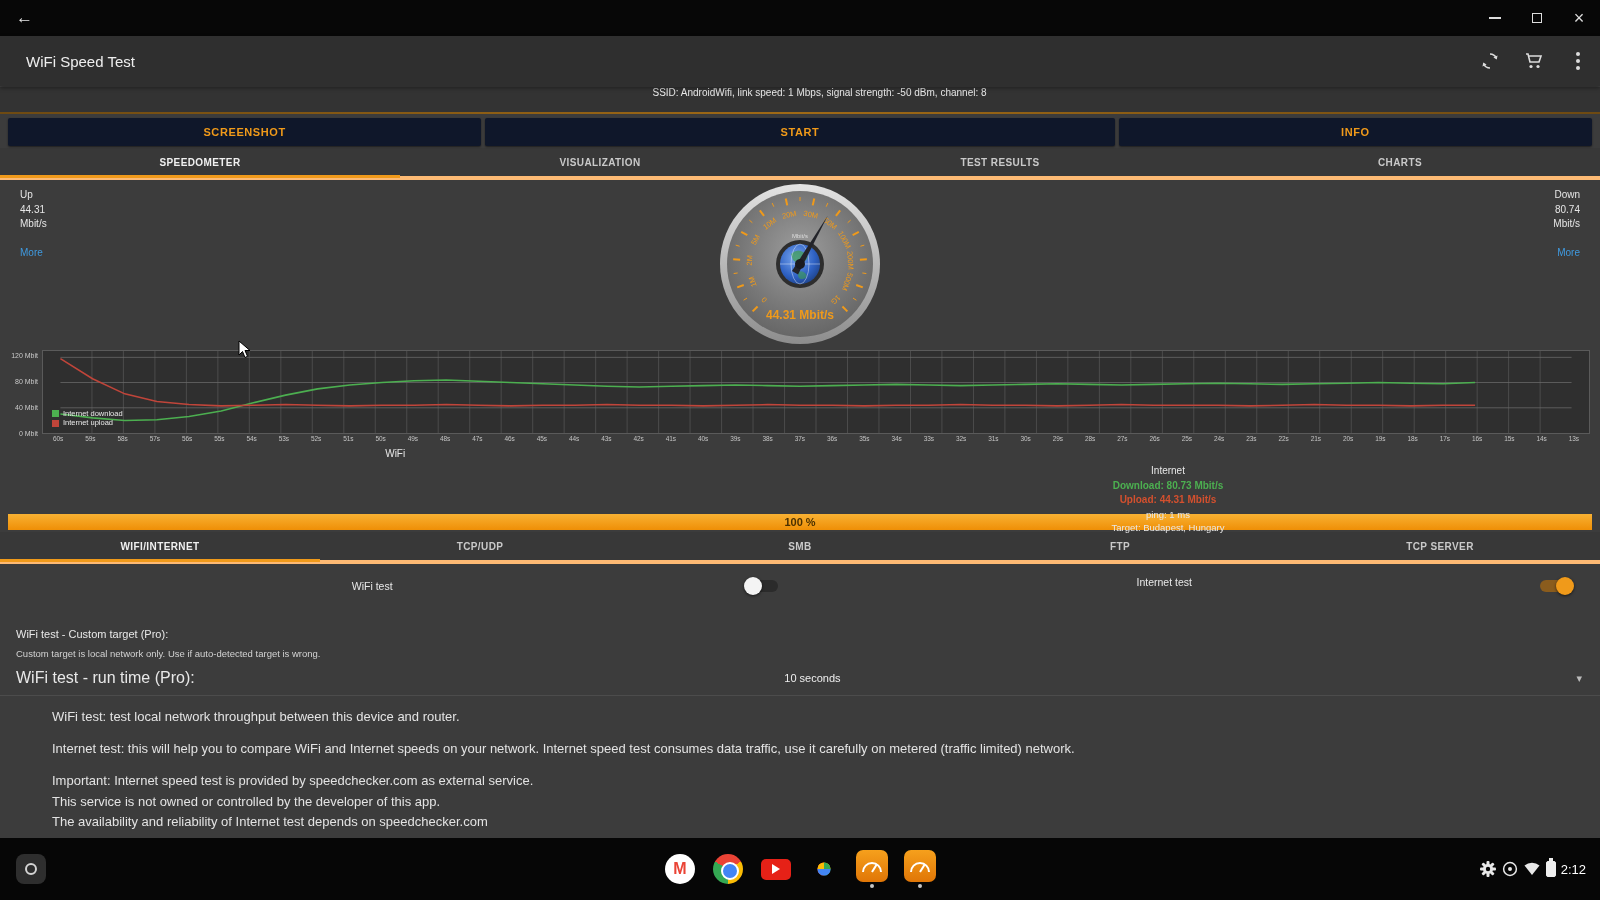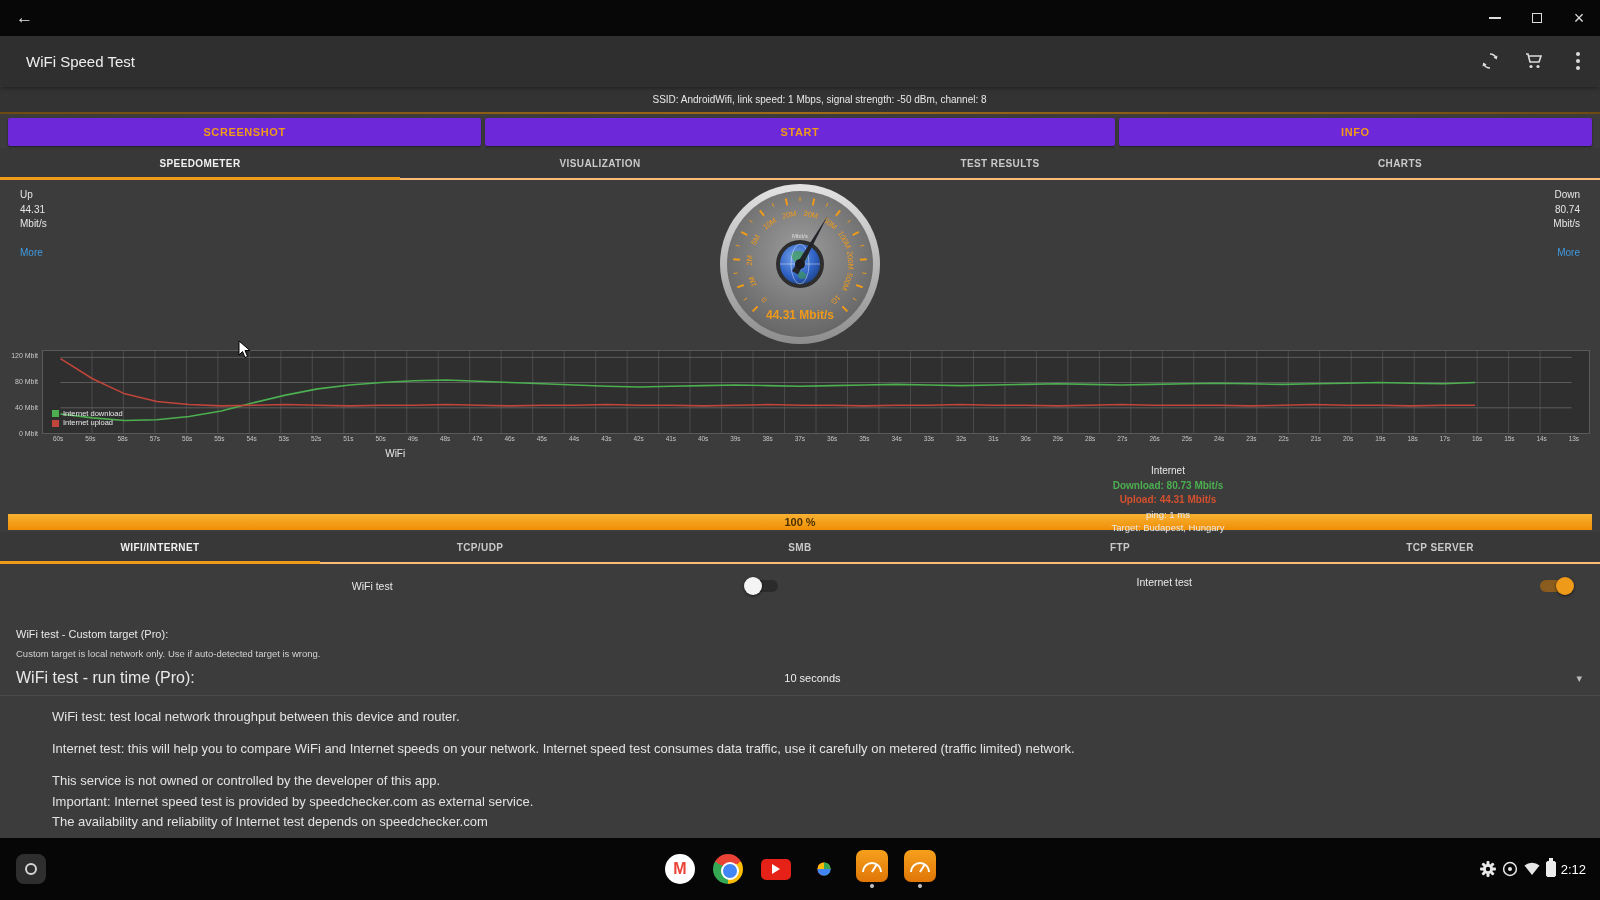--- a/index.html
+++ b/index.html
@@ -17,31 +17,31 @@
 
   
   .toolbar { height:50px; background:#2f2f2f; display:flex; align-items:center; box-shadow:0 2px 4px rgba(0,0,0,.4); position:relative; z-index:5; }
   .app-title { color:#eee; font-size:15px; padding-left:26px; }
   .toolbar .spacer { flex:1; }
   .tb-icon { width:44px; height:50px; display:flex; align-items:center; justify-content:center; }
   .dots { display:flex; flex-direction:column; gap:3px; }
   .dots i { width:4px; height:4px; border-radius:50%; background:#ddd; }
 
   
-  .ssid-bar { height:26px; background:#333; border-top:1px solid #444; display:flex; align-items:center; justify-content:center;padding-left:39px; }
+  .ssid-bar { height:26px; background:#333; border-top:1px solid #444; display:flex; justify-content:center;padding-left:39px; }
   .ssid-bar span { color:#e8e8e8; font-size:10px; }
   .orange-divider { height:2px; background:linear-gradient(90deg,#6e4a12,#a06a16,#6e4a12); }
 
   
   .action-row { display:flex; gap:4px; padding:4px 8px 2px 8px; height:34px; }
-  .action-btn { background:#6d28d9; border:none; border-radius:2px; color:#f09a1a; font-size:11px; font-weight:bold; letter-spacing:.6px; box-shadow:0 1px 2px rgba(0,0,0,.5); font-family:"Liberation Sans",sans-serif; }
+  .action-btn { background:#0f172a; border:none; border-radius:2px; color:#f09a1a; font-size:11px; font-weight:bold; letter-spacing:.6px; box-shadow:0 1px 2px rgba(0,0,0,.5); font-family:"Liberation Sans",sans-serif; }
   .action-btn.b1 { flex:1; } .action-btn.b2 { flex:1.33; } .action-btn.b3 { flex:1; }
 
   
-  .tab-row { display:flex; height:32px; background:#383838; border-bottom:2px solid #fdba74; }
+  .tab-row { display:flex; height:32px; background:#383838; border-bottom:4px solid #fdba74; }
   .tab { flex:1; display:flex; align-items:center; justify-content:center; color:#c9c9c9; font-size:10px; font-weight:bold; letter-spacing:.4px; position:relative; }
   .tab.active { color:#f0f0f0; }
   .tab.active::after { content:""; position:absolute; left:0; right:0; bottom:-2px; height:3px; background:#f09a1a; }
 
   
   .speed-panel { position:relative; height:168px; background:#3c3c3c; }
   .speed-block { position:absolute; top:8px; font-size:10px; color:#e6e6e6; line-height:1.45; }
   .speed-block.up { left:20px; }
   .speed-block.down { right:20px; text-align:right; }
   .more-link { color:#3f9ae0; margin-top:14px; display:inline-block; }
@@ -445,22 +445,22 @@
 
     <div class="runtime-row">
       <label>WiFi test - run time (Pro):</label>
       <span class="runtime-value">10 seconds</span>
       <span class="runtime-caret">▾</span>
     </div>
 
     <div class="description">
       <p>WiFi test: test local network throughput between this device and router.</p>
       <p>Internet test: this will help you to compare WiFi and Internet speeds on your network. Internet speed test consumes data traffic, use it carefully on metered (traffic limited) network.</p>
+      <p class="tight">Important: Internet speed test is provided by speedchecker.com as external service.</p>
       <p class="tight">This service is not owned or controlled by the developer of this app.</p>
-      <p class="tight">Important: Internet speed test is provided by speedchecker.com as external service.</p>
       <p class="tight">The availability and reliability of Internet test depends on speedchecker.com</p>
     </div>
   </div>
 
   <div class="shelf">
     <div class="launcher-btn">
         <i></i>
       </div>
 
     <div class="shelf-center">

